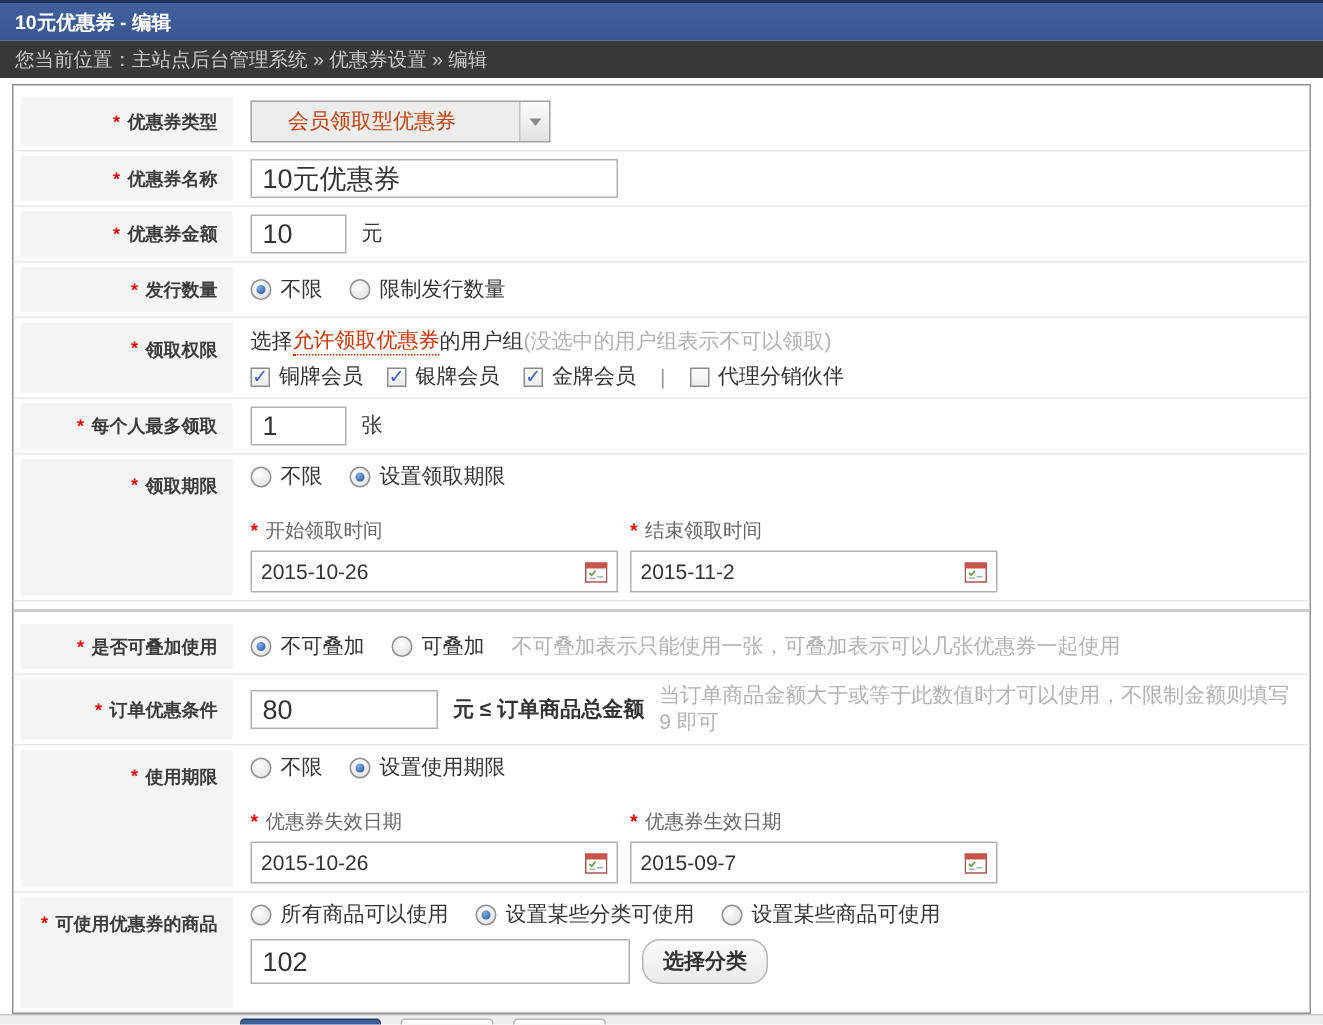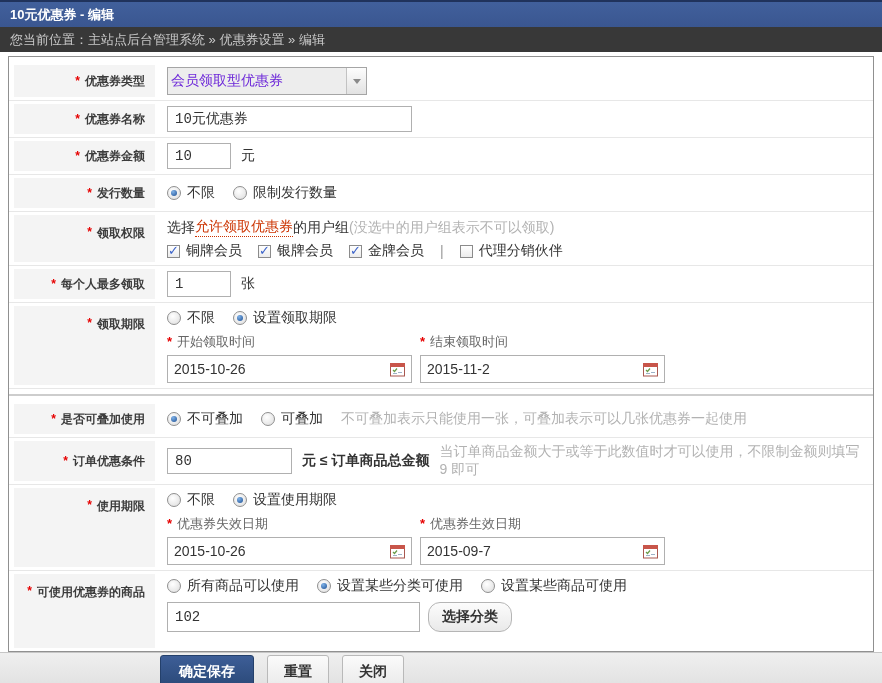--- a/index.html
+++ b/index.html
@@ -41,27 +41,27 @@
     white-space: nowrap;
   }
   .row.tall .label-cell { align-items: flex-start; padding-top: 10px; }
   .star::before { content: '*'; color: #e60000; margin-right: 5px; font-weight: bold; }
   .content-cell { flex: 1; padding: 5px 8px 5px 12px; display: flex; align-items: center; }
   .row.tall .content-cell { flex-direction: column; align-items: flex-start; justify-content: flex-start; padding-top: 6px; }
   .line { display: flex; align-items: center; }
   
   .text-input {
     height: 26px; border: 1px solid #b0b0b0; background: #fff;
-    padding: 0 7px; font-size: 14px; color: #333;
-    font-family: Liberation Mono, monospace;
+    padding: 0 7px; font-size: 18px; color: #333;
+    font-family: Liberation Sans, sans-serif;
   }
   .select-box {
     width: 200px; height: 28px; border: 1px solid #a5a5a5;
     background: #ededed; display: flex; align-items: center;
-    padding-left: 3px; color: #6d28d9; cursor: default;
+    padding-left: 24px; color: #c2410c; cursor: default;
   }
   .select-arrow-btn {
     margin-left: auto; width: 20px; height: 100%;
     border-left: 1px solid #c2c2c2;
     background: linear-gradient(#fdfdfd, #e2e2e2);
     display: flex; align-items: center; justify-content: center;
   }
   .tri-down {
     width: 0; height: 0; border-left: 4px solid transparent;
     border-right: 4px solid transparent; border-top: 5px solid #8a8a8a;
@@ -87,21 +87,21 @@
   .checkbox.checked::after {
     content: '✓'; position: absolute; left: 0px; top: -3px;
     color: #3a62c9; font-size: 13px; font-weight: bold;
   }
   .hint { color: #b2b2b2; }
   .paren-hint { color: #b2b2b2; }
   .perm-link { color: #cc3300; border-bottom: 1px dotted #cc3300; cursor: pointer; }
   .group-sep { color: #999; margin-right: 16px; }
   .unit { margin-left: 10px; }
   .strong-unit { margin-left: 10px; font-weight: bold; color: #333; white-space: nowrap; }
-  .sub-label-row { margin-top: 6px; }
+  .sub-label-row { margin-top: 18px; }
   .sub-label { width: 245px; margin-right: 8px; font-size: 13px; color: #666; }
   .date-row { margin-top: 4px; display: flex; }
   .date-input {
     width: 245px; height: 28px; border: 1px solid #b0b0b0;
     display: flex; align-items: center; padding: 0 6px; margin-right: 8px;
     background: #fff;
   }
   .cal-icon { margin-left: auto; display: inline-flex; cursor: pointer; }
   .choose-btn {
     margin-left: 8px; height: 30px; padding: 0 13px;

